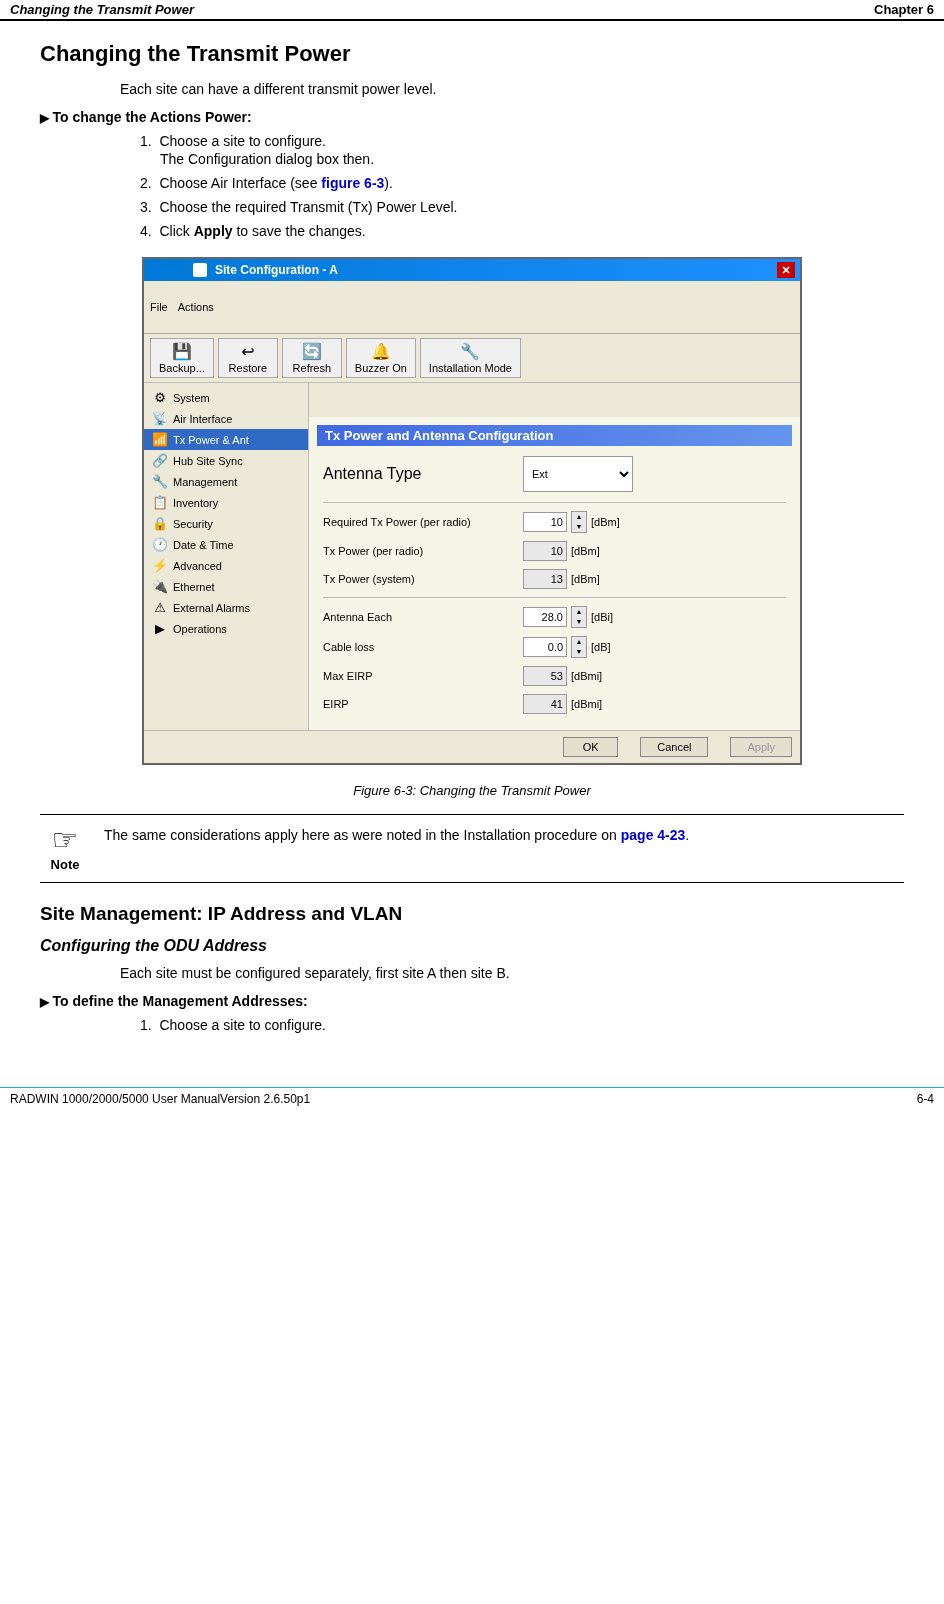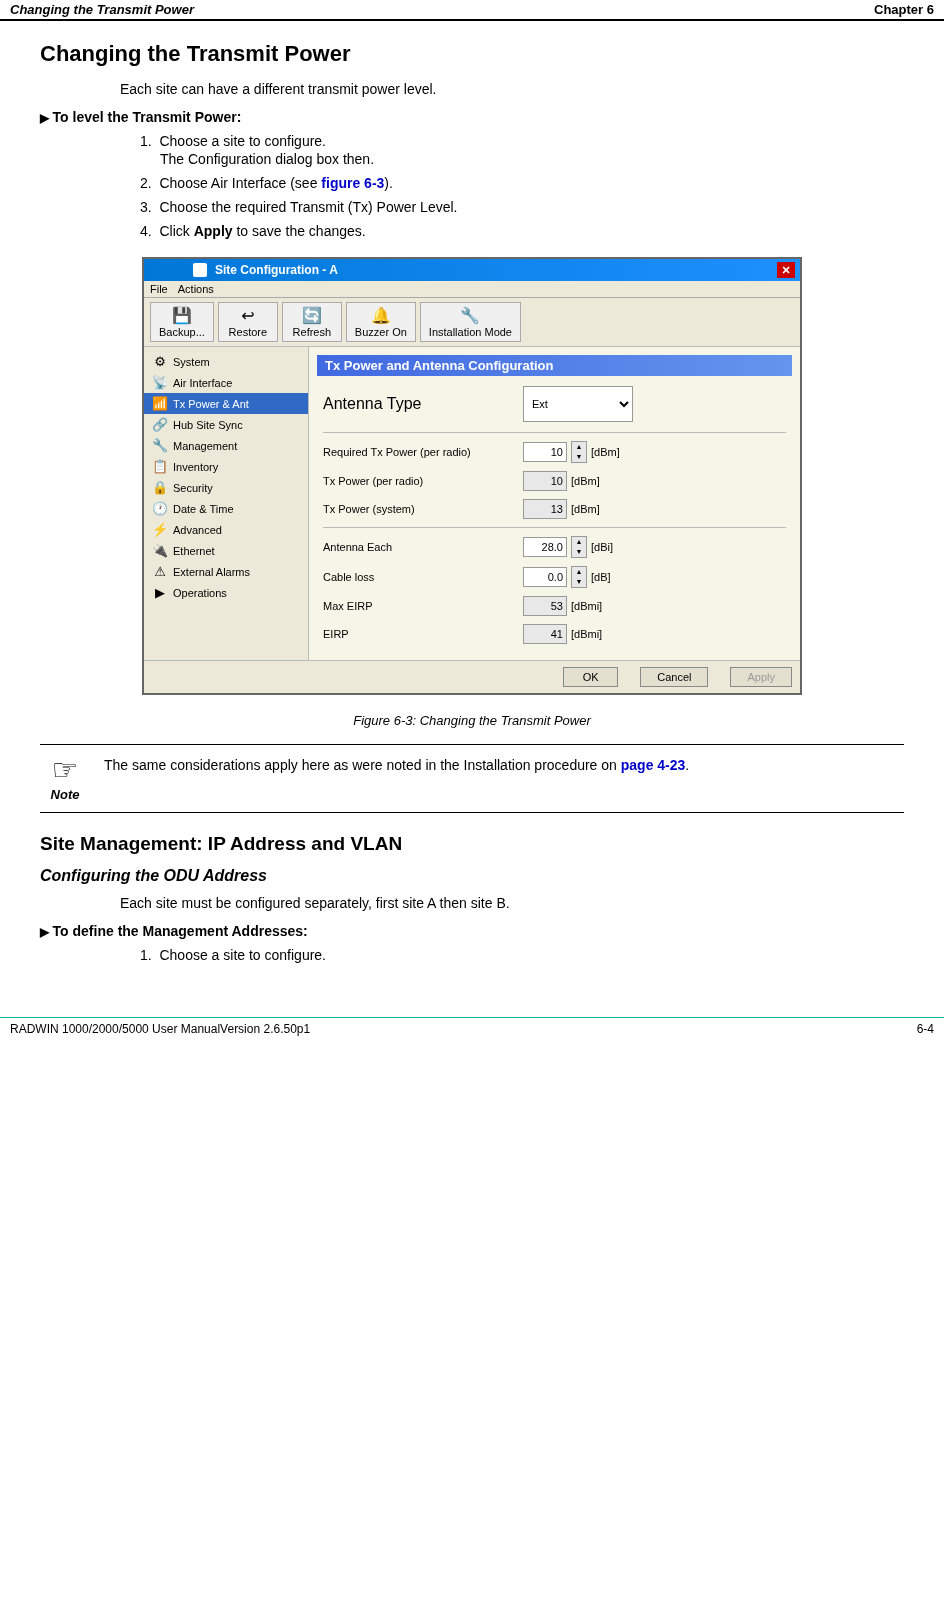--- a/index.html
+++ b/index.html
@@ -126,21 +126,21 @@
       cursor: pointer;
       display: flex;
       align-items: center;
       justify-content: center;
       font-weight: bold;
     }
 
     .win-menubar {
       display: flex;
       gap: 10px;
-      padding: 2px 6px;
+      padding: 20px 6px;
       background: #ece9d8;
       border-bottom: 1px solid #aaa;
       font-size: 11px;
     }
     .win-menubar span { cursor: pointer; }
 
     .win-toolbar {
       display: flex;
       gap: 4px;
       padding: 4px 6px;
@@ -190,20 +190,21 @@
       color: #fff;
     }
     .sidebar-item.selected .si-icon { color: #fff; }
     .si-icon { font-size: 13px; width: 16px; text-align: center; }
 
     
     .win-main {
       flex: 1;
       background: #f5f5e8;
       padding: 8px;
+      margin-top: 34px;
     }
 
     .panel-title {
       background: linear-gradient(to right, #4169e1, #6495ed);
       color: #fff;
       font-weight: bold;
       font-size: 13px;
       padding: 3px 8px;
       margin-bottom: 10px;
     }
@@ -324,21 +325,20 @@
       align-items: center;
       gap: 2px;
       width: 50px;
       flex-shrink: 0;
     }
     .note-hand {
       font-size: 30px;
       line-height: 1;
     }
     .note-label {
-      font-style: italic;
       font-size: 13px;
       font-weight: bold;
     }
     .note-text {
       font-size: 14px;
       line-height: 1.5;
     }
 
     
     h2.section-title {
@@ -371,21 +371,21 @@
   <span class="header-left">Changing the Transmit Power</span>
   <span class="header-right">Chapter 6</span>
 </div>
 
 <div class="content">
 
   <h1 class="page-title">Changing the Transmit Power</h1>
 
   <p class="intro-text">Each site can have a different transmit power level.</p>
 
-  <p class="procedure-header">To level the Transmit Power:</p>
+  <p class="procedure-header">To change the Actions Power:</p>
 
   <ol class="steps">
     <li>
       <span>1. &nbsp;Choose a site to configure.</span>
       <div class="step-sub">The Configuration dialog box then.</div>
     </li>
     <li>
       2. &nbsp;Choose Air Interface (see <span class="link-text">figure 6-3</span>).
     </li>
     <li>

